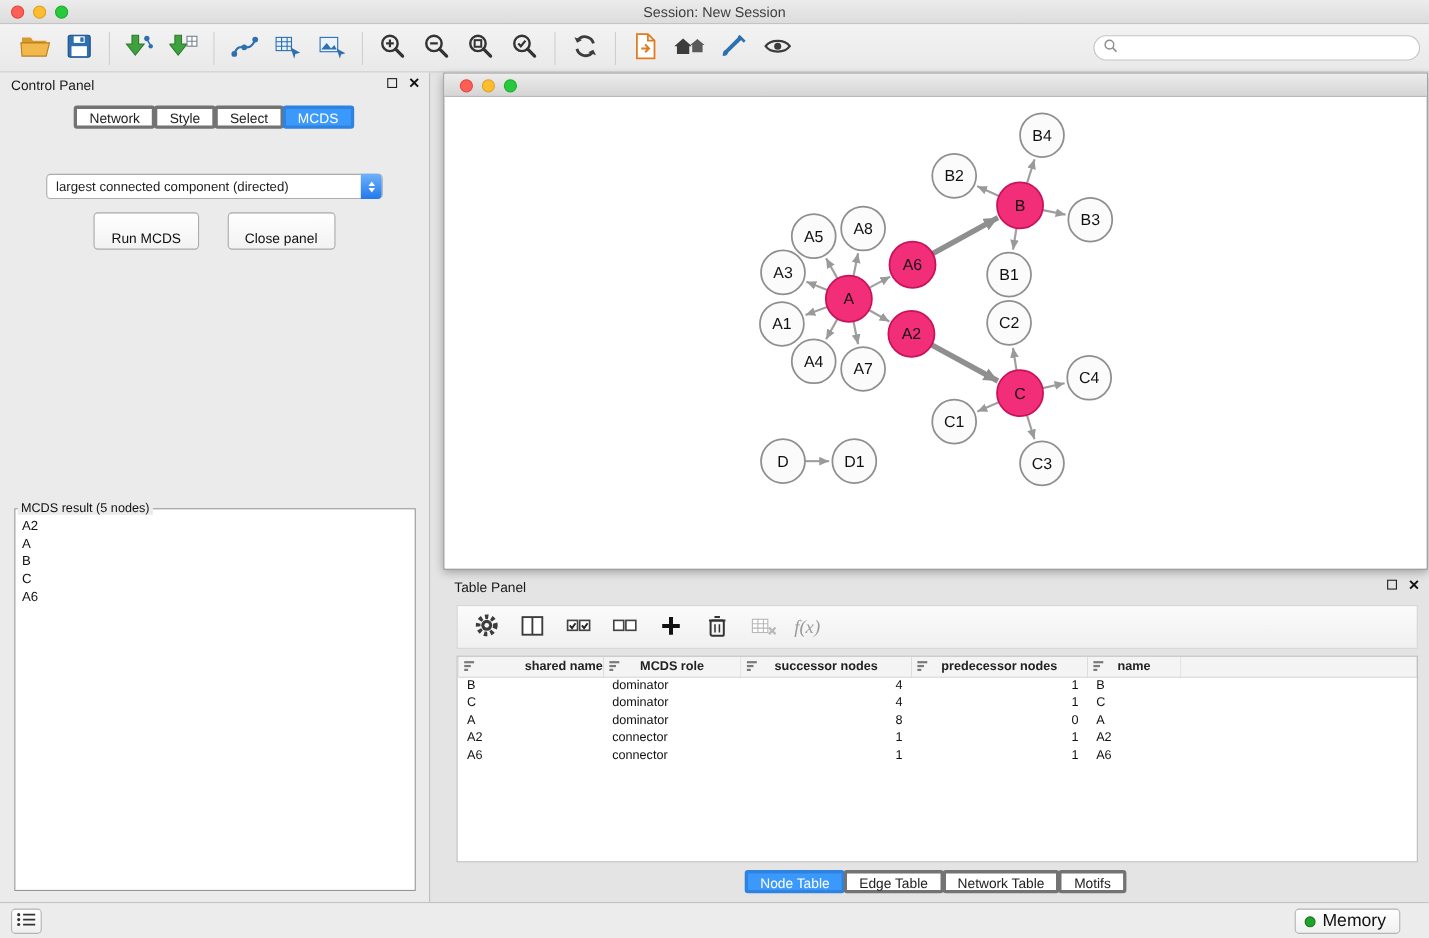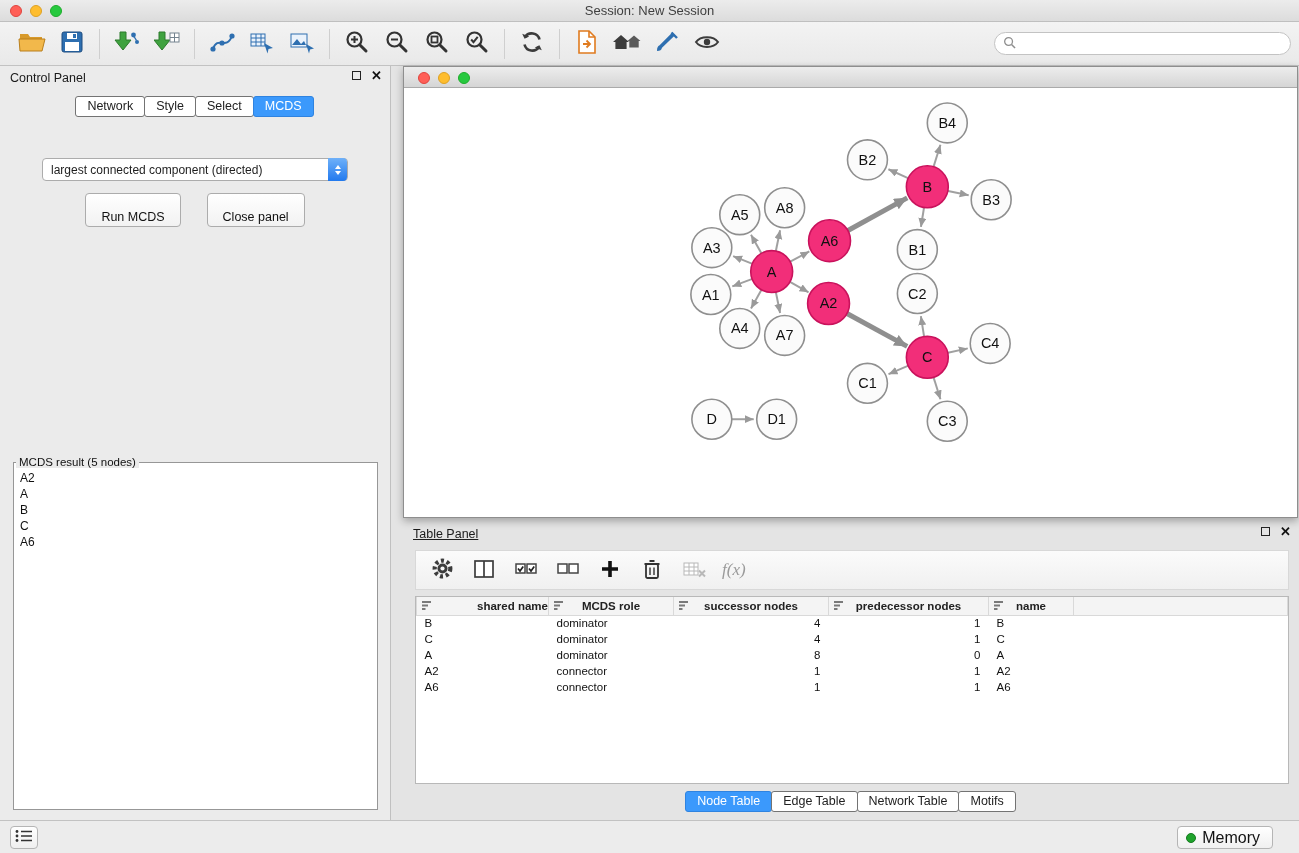--- a/index.html
+++ b/index.html
@@ -45,21 +45,21 @@
     position:absolute; left:0; top:0; bottom:0; width:391px;
     background:#EBEBEB; border-right:1px solid #C0C0C0;
   }
   .panel-header { position:relative; height:24px; padding:5px 10px; font-size:12.5px; color:#1a1a1a; }
   .panel-ctrls { position:absolute; right:8px; top:4px; display:flex; gap:10px; align-items:center; }
   .float-glyph { width:9px; height:9px; border:1.5px solid #222; display:inline-block; }
   .close-glyph { font-size:13px; font-weight:bold; color:#111; line-height:11px; }
   .cp-tabs { position:absolute; top:30px; left:0; right:0; display:flex; justify-content:center; }
   .tab {
     height:21px; padding:2px 11px; font-size:12.5px; background:#fff;
-    border:1px solid #737373; margin-left:-1px; color:#222; border-radius:3px;
+    border:3px solid #737373; margin-left:-1px; color:#222; border-radius:3px;
   }
   .tab.active { background:#3B99FC; border-color:#2F83E0; color:#fff; }
   .opt-label { position:absolute; top:72px; left:0; right:0; text-align:center; font-size:13px; color:#111; }
   .select-box {
     position:absolute; top:92px; left:42px; right:42px; height:23px;
     background:#fff; border:1px solid #ACACAC; border-radius:4px;
     display:flex; align-items:center; font-size:12px; padding-left:8px;
   }
   .select-box .stepper {
     position:absolute; right:0; top:-1px; width:19px; height:23px;
@@ -91,21 +91,21 @@
     border-bottom:1px solid #AAAAAA;
   }
   .net-titlebar .traffic { top:5px; left:14px; }
   .net-titlebar .title { position:absolute; left:0; right:0; top:3px; text-align:center; font-size:13px; color:#333; }
   .net-content { position:absolute; top:21px; left:0; right:0; bottom:0; }
   .net-content svg { width:100%; height:100%; display:block; }
   .edge  { stroke:#A0A0A0; stroke-width:2; }
   .edge.thick { stroke:#8F8F8F; stroke-width:5; }
   .node-label { font-size:14.5px; fill:#111; text-anchor:middle; font-family:"Liberation Sans",sans-serif; }
   
-  .table-panel { position:absolute; top:456px; left:0; right:0; bottom:0;text-decoration:underline; }
+  .table-panel { position:absolute; top:456px; left:0; right:0; bottom:0; }
   .tp-toolbar {
     position:absolute; top:28px; left:12px; right:10px; height:40px;
     background:linear-gradient(#FBFBFB,#F0F0F0); border:1px solid #D8D8D8;
     display:flex; align-items:center; gap:14px; padding-left:12px;
   }
   .tp-btn { display:flex; align-items:center; justify-content:center; width:28px; height:30px; border:none; background:transparent; }
   .fx { font-family:"Liberation Serif",serif; font-style:italic; font-size:17px; color:#9A9A9A; }
   .table-wrap {
     position:absolute; top:74px; left:12px; right:10px; bottom:36px;
     background:#fff; border:1px solid #B8B8B8; overflow:hidden;

